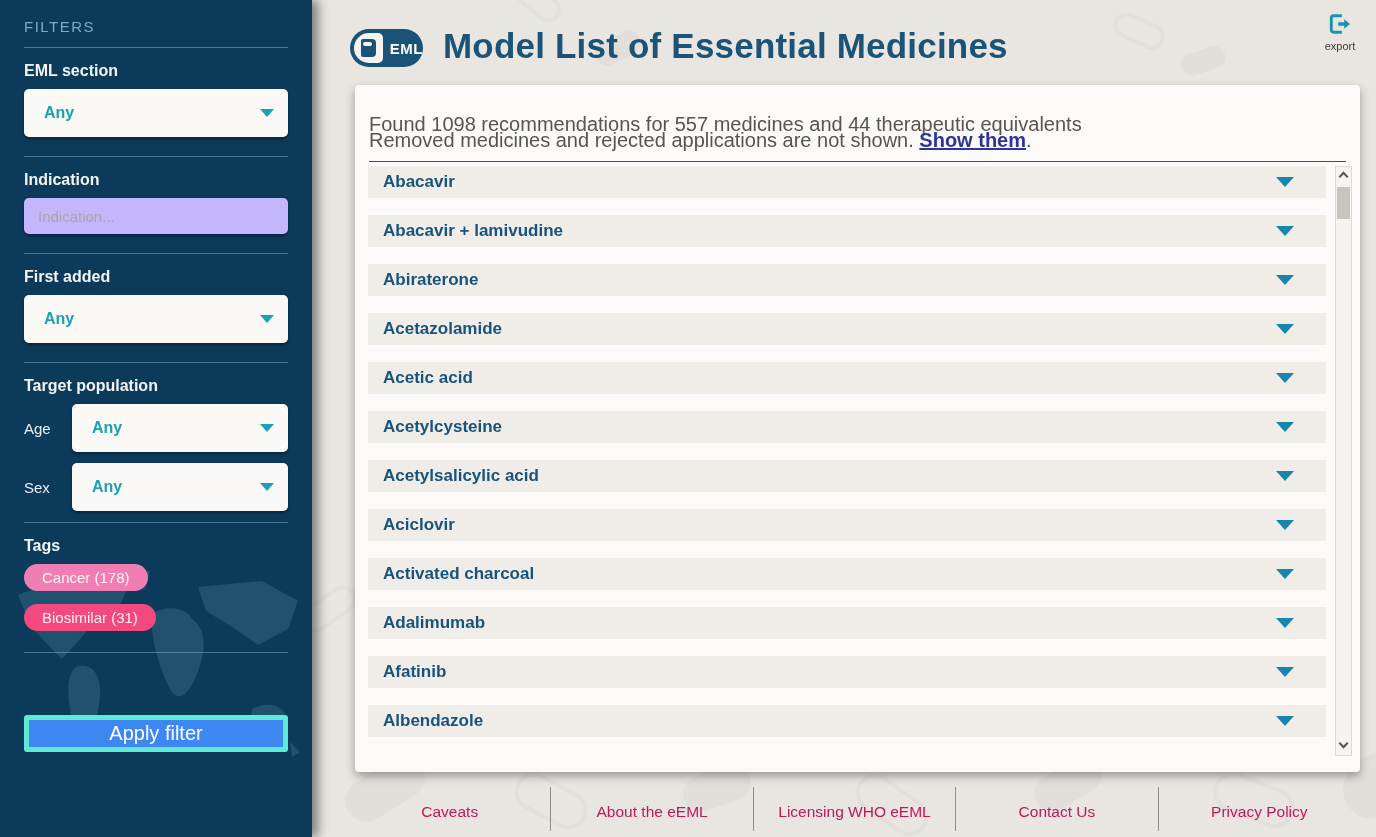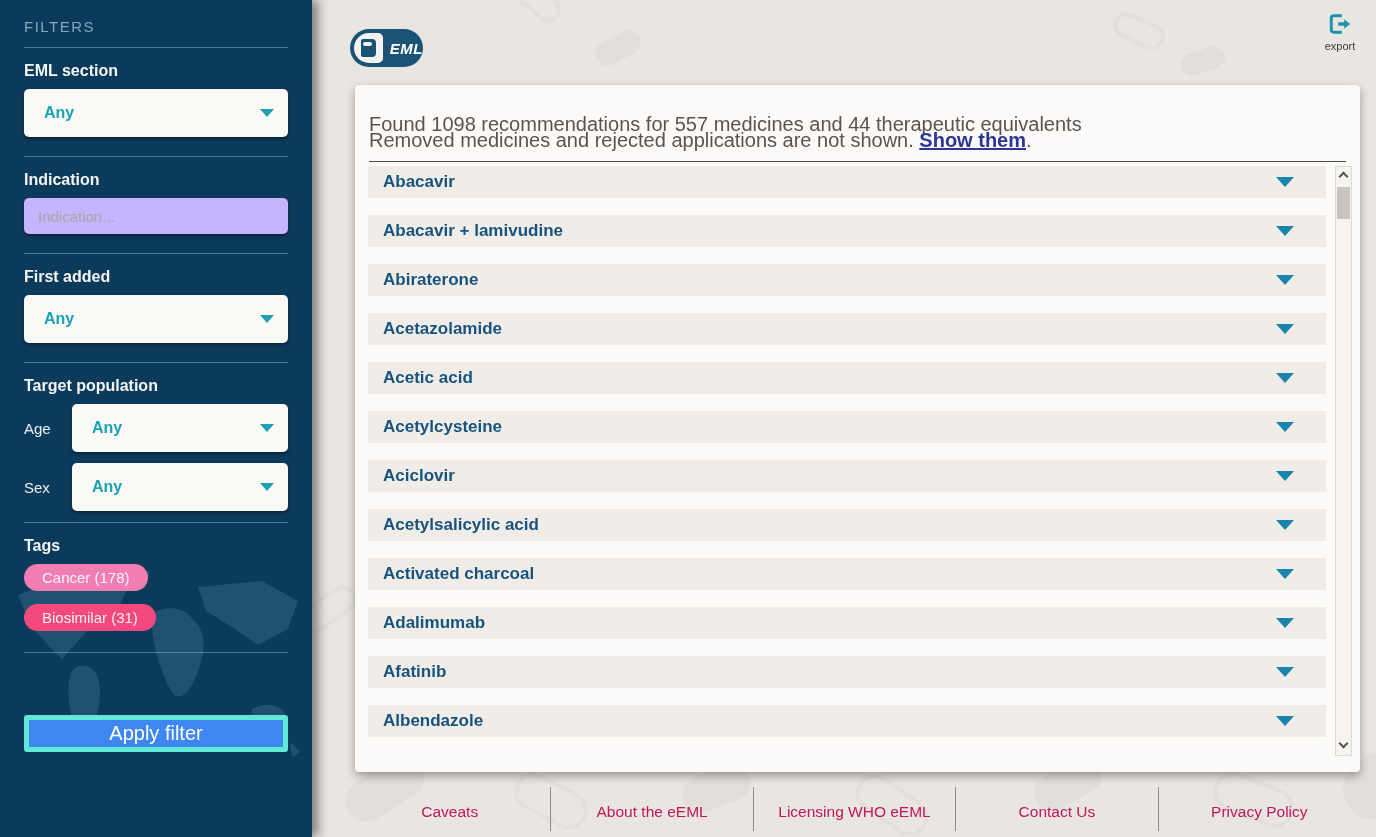--- a/index.html
+++ b/index.html
@@ -39,21 +39,21 @@
   .wm.fill { background:#dcd8d3; }
   .wm.line { border:4px solid #dedad5; background:transparent; }
 
   .logo { position:absolute; left:38px; top:29px; width:73px; height:38px; background:#1b5377;
     border-radius:19px; display:flex; align-items:center; cursor:pointer; }
   .logo-bookbg { width:32px; height:30px; background:#f5f3ef; margin-left:4px;
     border-radius:15px 5px 5px 15px; display:flex; align-items:center; justify-content:center; }
   .logo-book { width:15px; height:18px; background:#1b5377; border-radius:2px 4px 4px 2px; position:relative; }
   .logo-book::after { content:""; position:absolute; top:3px; left:2px; width:9px; height:4px;
     background:#f5f3ef; border-radius:2px; }
-  .logo-text { color:#fff; font-weight:700; font-size:15px; letter-spacing:.5px; margin:0 0 0 7px;font-style:italic; }
+  .logo-text { color:#fff; font-weight:700; font-size:15px; letter-spacing:.5px; margin:0 0 0 7px; }
   .page-title { position:absolute; left:131px; top:26px; font-size:35px; font-weight:700;
     color:#1b5478; letter-spacing:.2px; white-space:nowrap; }
 
   .export { position:absolute; left:1002px; top:13px; width:52px; text-align:center; cursor:pointer; }
   .export-label { font-size:11px; color:#3a3a3a; margin-top:1px; }
 
   .card { position:absolute; left:43px; top:85px; width:1005px; height:687px; background:#fcfaf8;
     border-radius:4px; box-shadow:0 4px 10px rgba(0,0,0,.35); }
   .summary { padding:31px 14px 0 14px; color:#595450; font-size:20px; line-height:16px; }
   .show-link { color:#2b3695; text-decoration:underline; font-weight:700; cursor:pointer; }
@@ -158,20 +158,21 @@
   <div class="wm fill" style="left:720px; top:766px; width:72px; height:36px; transform:rotate(-30deg);"></div>
   <div class="wm line" style="left:900px; top:780px; width:84px; height:40px; transform:rotate(22deg);"></div>
   <div class="wm fill" style="left:1030px; top:756px; width:70px; height:60px; transform:rotate(-40deg);"></div>
 
   <div class="logo">
     <div class="logo-bookbg">
         <div class="logo-book"></div>
       </div>
     <span class="logo-text">EML</span>
   </div>
+  <h1 class="page-title">Model List of Essential Medicines</h1>
 
   <div class="export">
     <svg width="24" height="22" viewBox="0 0 26 24">
       <path d="M15 3 H6 a2.5 2.5 0 0 0 -2.5 2.5 v13 a2.5 2.5 0 0 0 2.5 2.5 h9" fill="none" stroke="#1c93ad" stroke-width="3.2"></path>
       <path d="M10.5 9.5 h6.5 V5.5 l8 6.5 -8 6.5 v-4 h-6.5 z" fill="#1c93ad" stroke="#e9e6e2" stroke-width="1.2"></path>
     </svg>
     <div class="export-label">export</div>
   </div>
 
   <div class="card">
@@ -203,25 +204,25 @@
         </div>
         <div class="med-row">
           <span class="med-name">Acetic acid</span>
           <span class="caret-row"></span>
         </div>
         <div class="med-row">
           <span class="med-name">Acetylcysteine</span>
           <span class="caret-row"></span>
         </div>
         <div class="med-row">
+          <span class="med-name">Acetylsalicylic acid</span>
+          <span class="caret-row"></span>
+        </div>
+        <div class="med-row">
           <span class="med-name">Aciclovir</span>
-          <span class="caret-row"></span>
-        </div>
-        <div class="med-row">
-          <span class="med-name">Acetylsalicylic acid</span>
           <span class="caret-row"></span>
         </div>
         <div class="med-row">
           <span class="med-name">Activated charcoal</span>
           <span class="caret-row"></span>
         </div>
         <div class="med-row">
           <span class="med-name">Adalimumab</span>
           <span class="caret-row"></span>
         </div>

